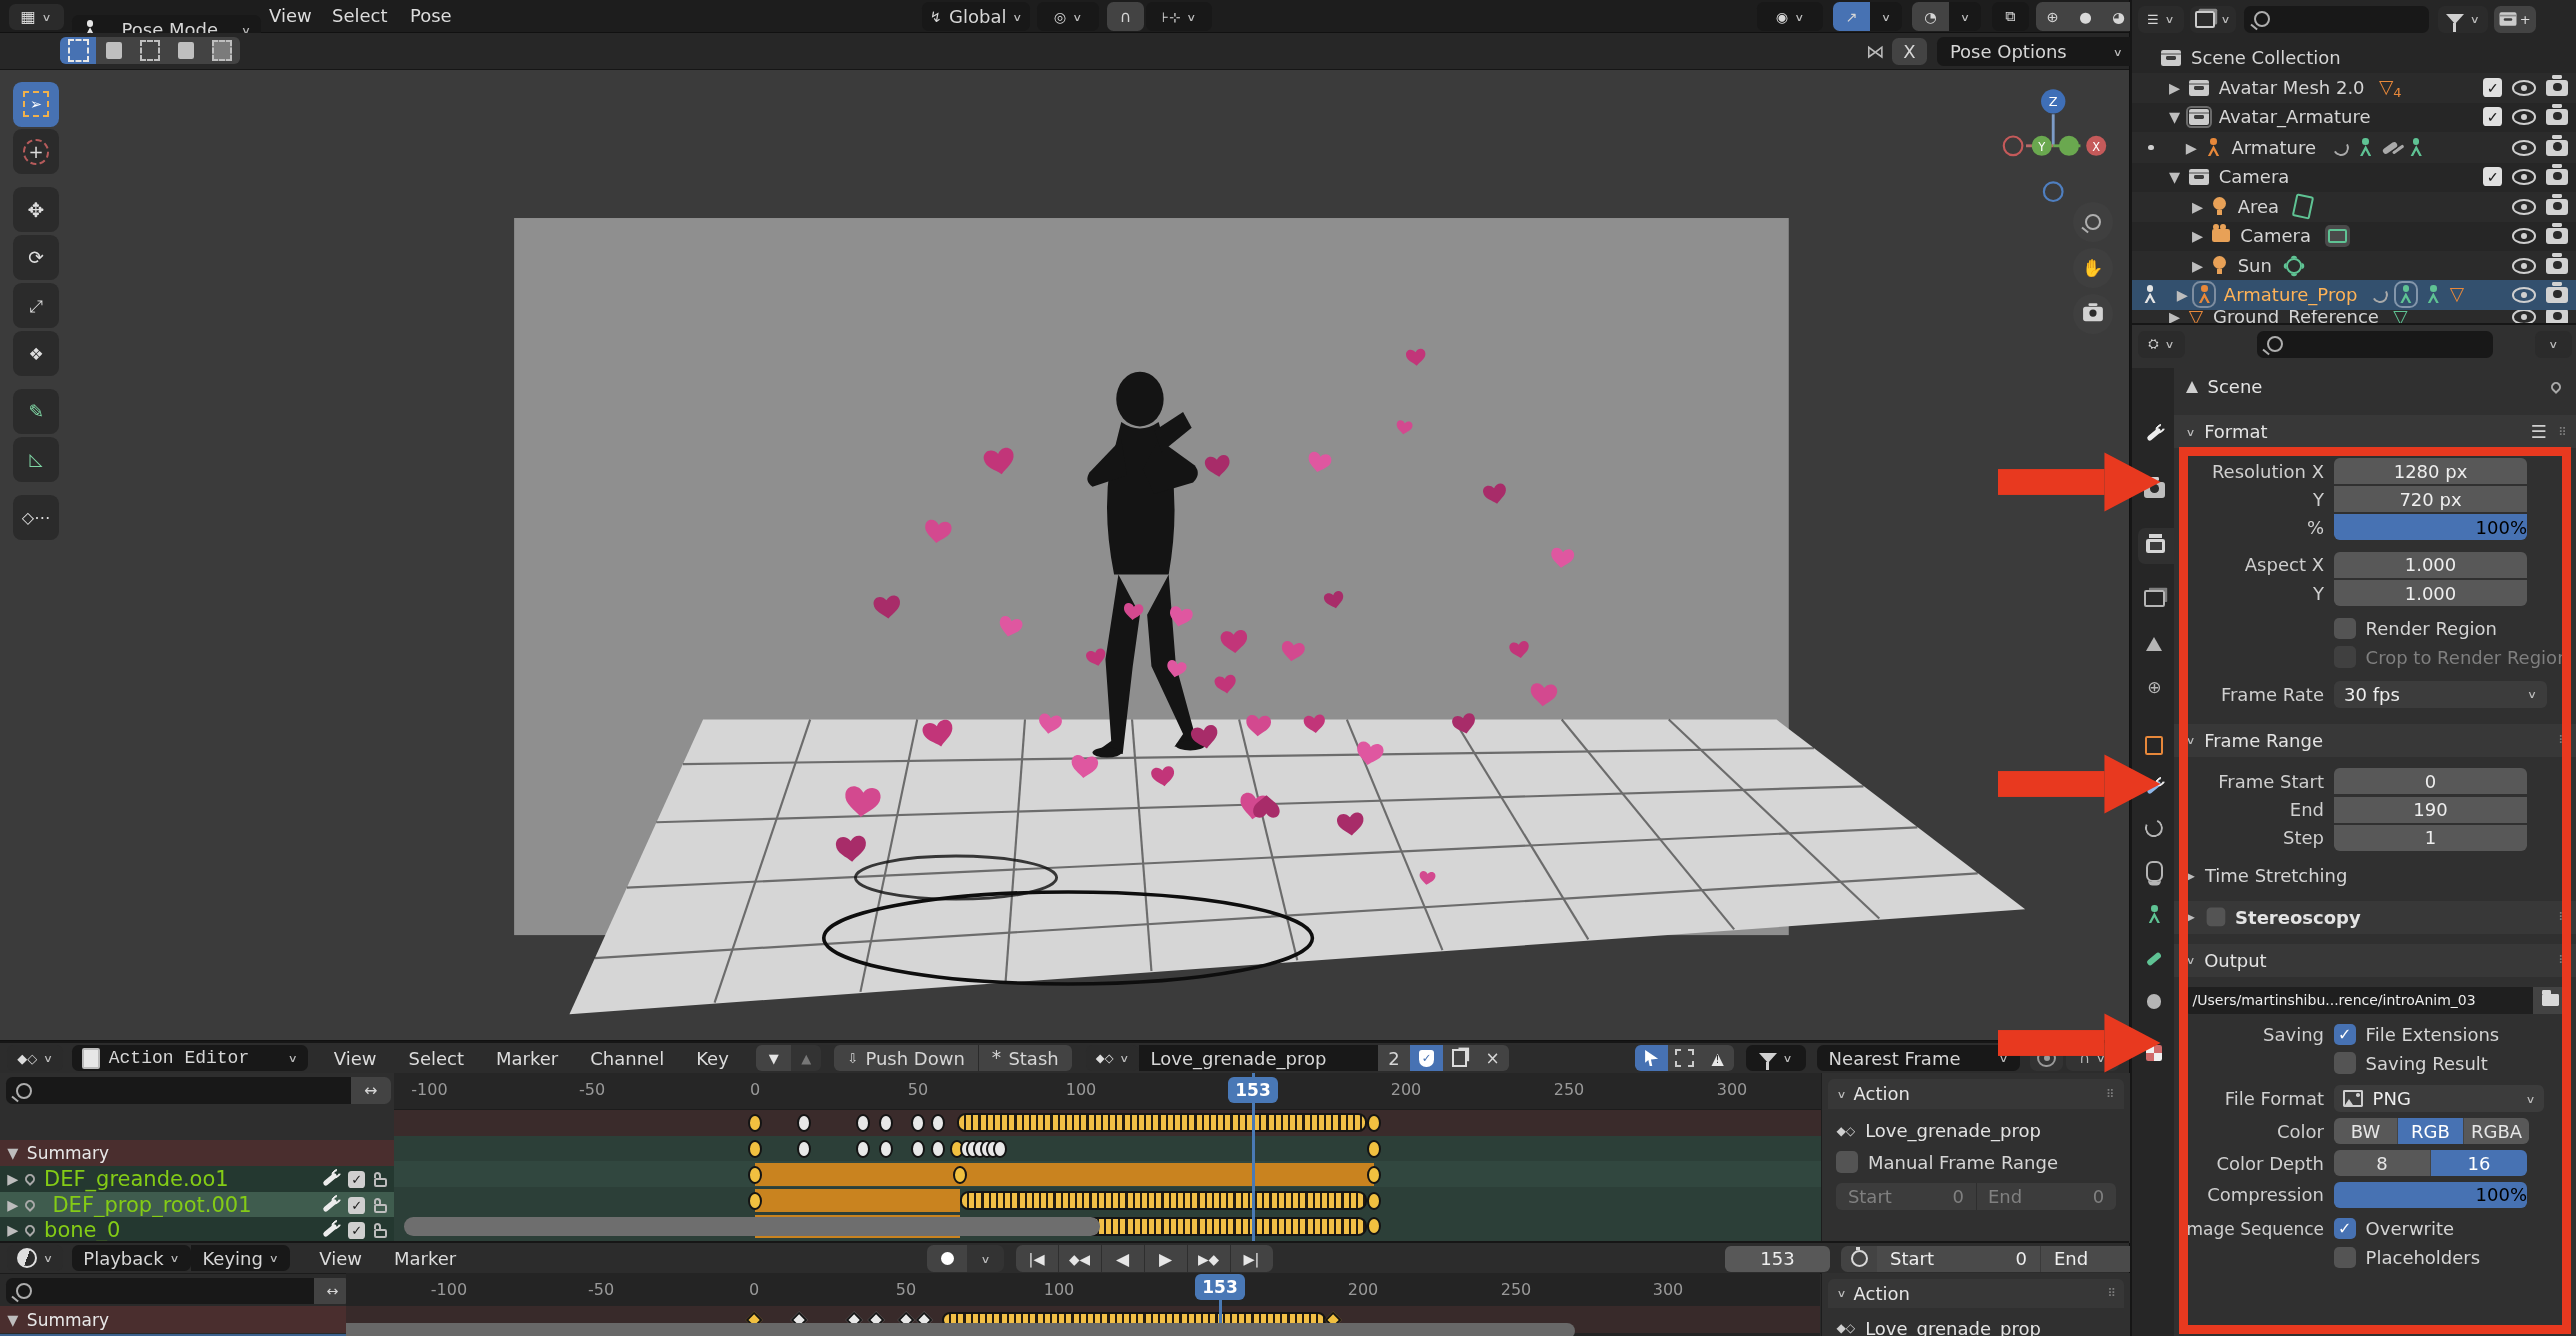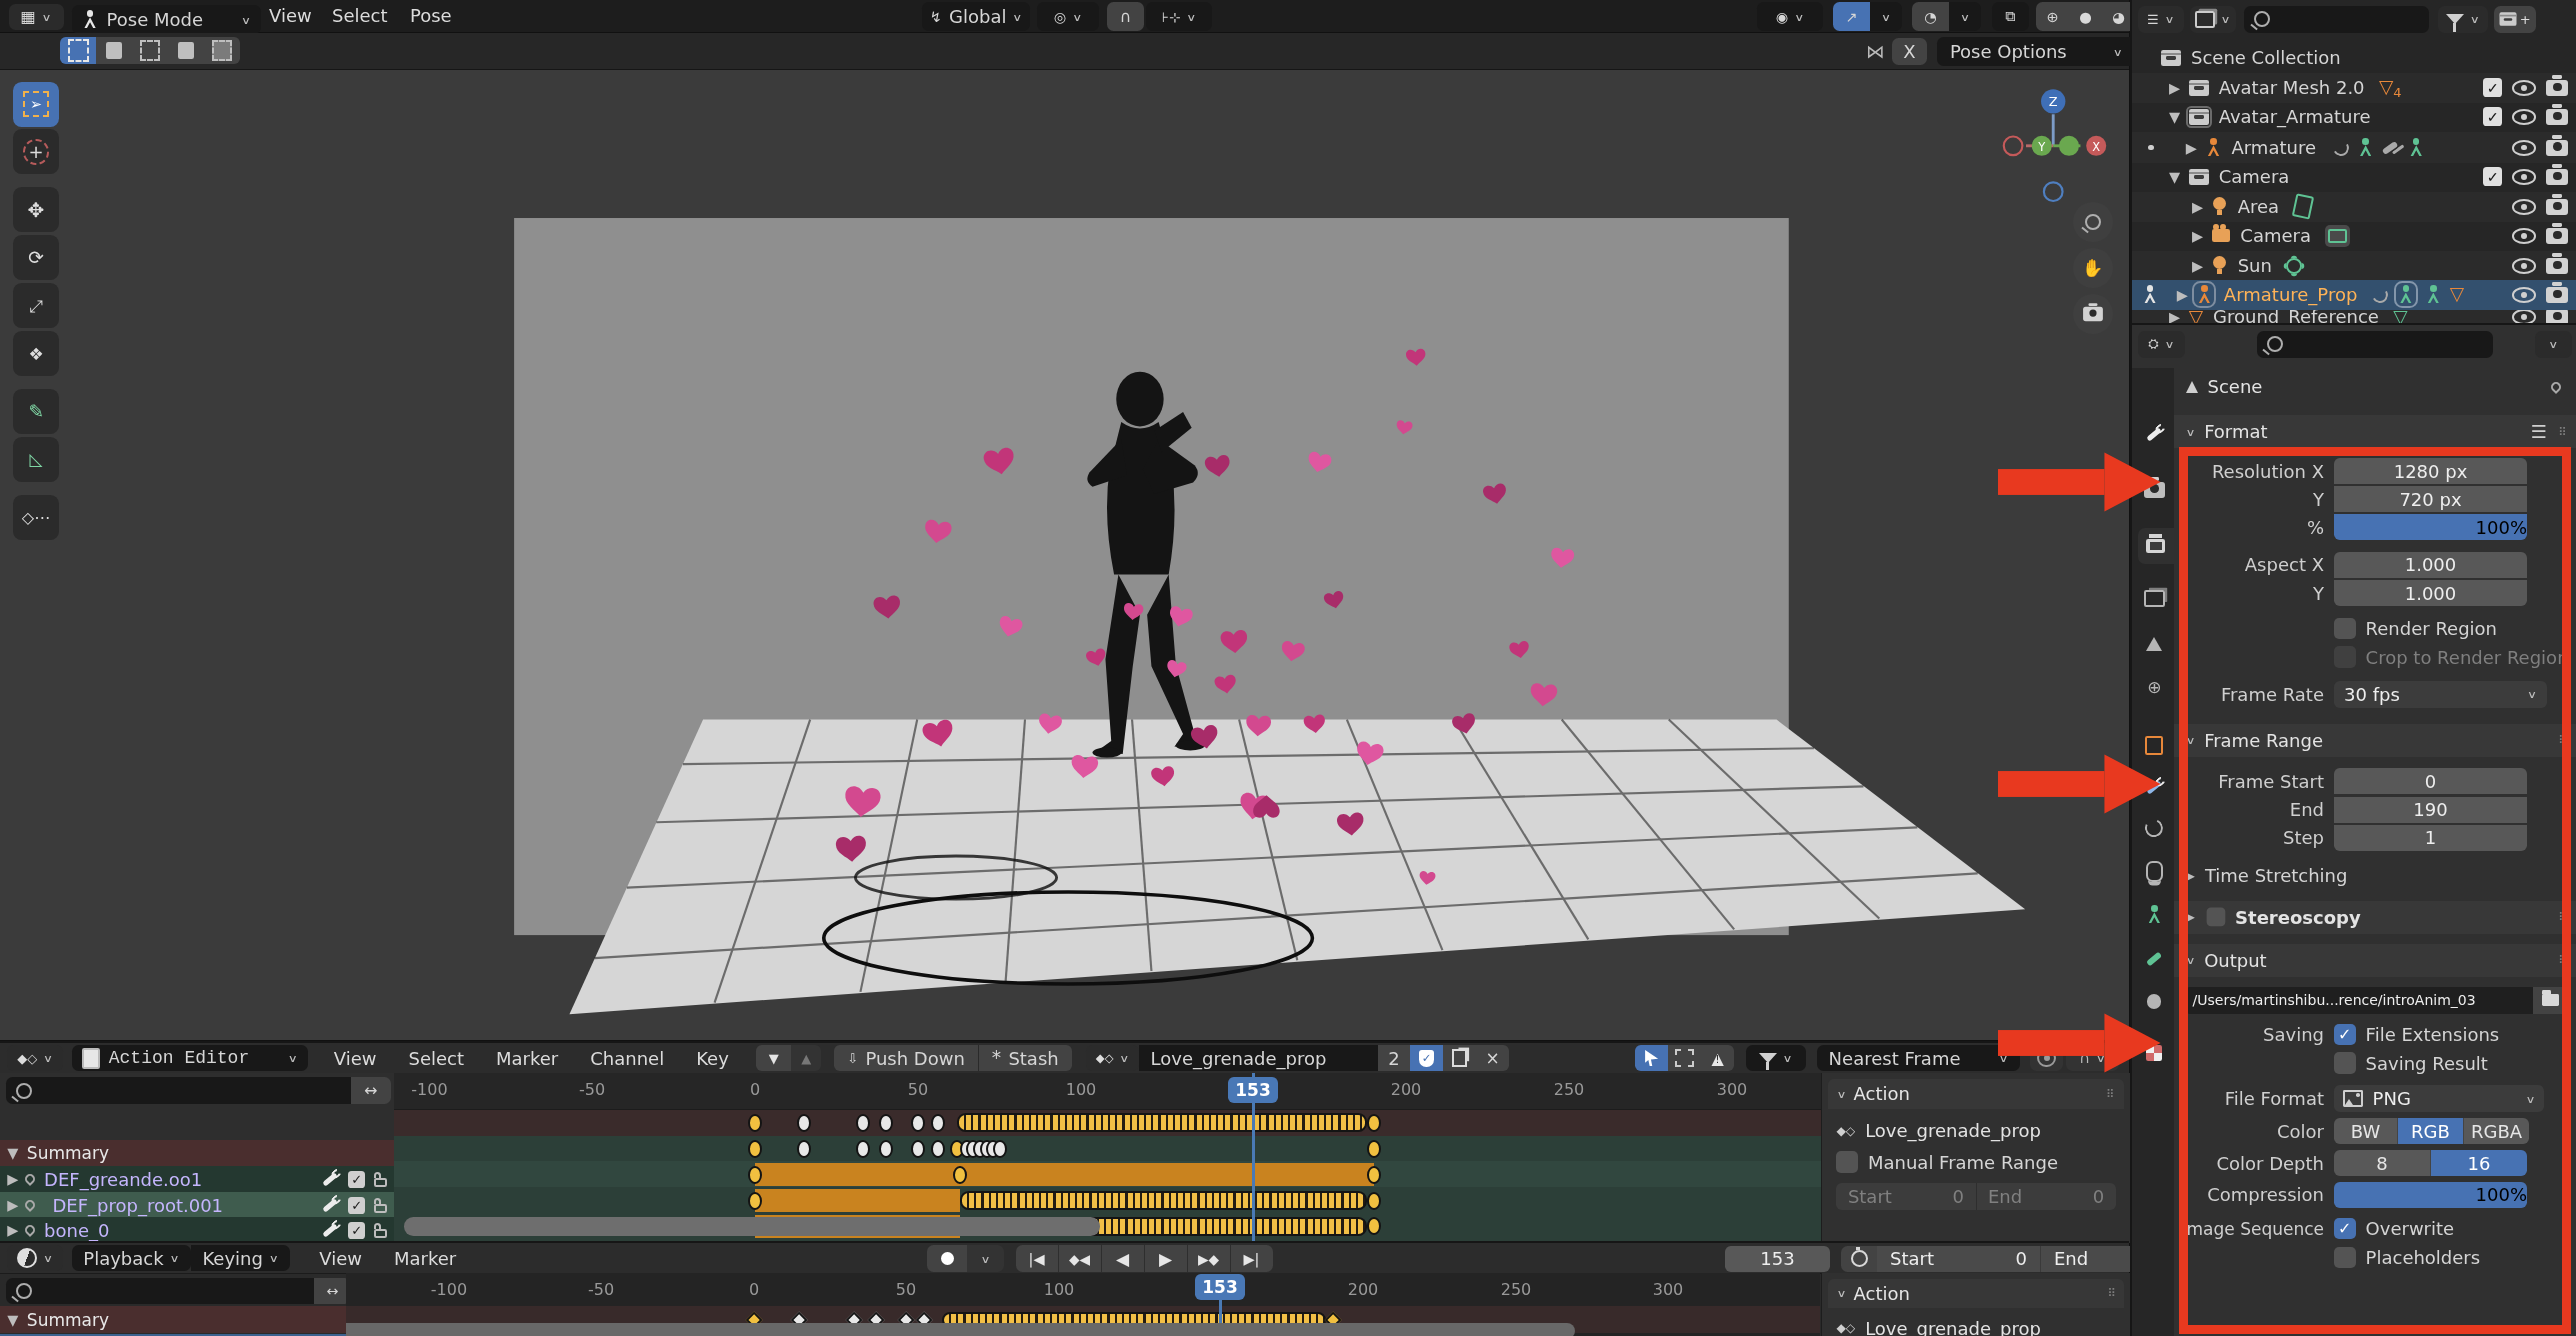--- a/index.html
+++ b/index.html
@@ -48,37 +48,37 @@
   .smallcheck{width:17px;height:17px;background:#cfcfcf;border-radius:3.6px;color:#1a1a1a;font-size:13px;display:flex;align-items:center;justify-content:center;flex:none;}
   .pin{width:10px;height:10px;border:2.2px solid #a9a9a9;border-radius:50% 50% 50% 0;transform:rotate(-45deg);box-sizing:border-box;flex:none;}
   .mag{width:16px;height:16px;border:2.2px solid #aeaeae;border-radius:50%;position:relative;box-sizing:border-box;flex:none;}
   .mag:after{content:"";position:absolute;left:-6.5px;bottom:-2.9px;width:8px;height:2.2px;background:#aeaeae;transform:rotate(40deg);}
   .funnel{width:0;height:0;border-left:9.3px solid transparent;border-right:9.3px solid transparent;border-top:10px solid #d0d0d0;position:relative;flex:none;}
   .funnel:after{content:"";position:absolute;left:-1.4px;top:-1.4px;width:2.9px;height:8.6px;background:#d0d0d0;}
   .seg{display:flex;border-radius:5.8px;overflow:hidden;}
   .seg>div{display:flex;align-items:center;justify-content:center;background:#585858;color:#e6e6e6;}
   .seg>div.on{background:#4772b3;color:#fff;}
   .seg>div+div{border-left:1.4px solid #444;}
-  .ds-row-name{font-size:18px;color:#c4b5fd;}
+  .ds-row-name{font-size:21px;color:#84cc16;}
   .keylayer{pointer-events:none;}
   .kc{position:absolute;width:13.7px;height:18px;border-radius:50%;border:2.2px solid #141414;box-sizing:border-box;}
   .kd{position:absolute;width:12.2px;height:12.2px;border:2.2px solid #141414;transform:rotate(45deg);box-sizing:border-box;}
   .krun{position:absolute;border-radius:8.6px;background:repeating-linear-gradient(90deg,#f2bf46 0 5px,#241c12 5px 7.2px);border:2.2px solid #141414;box-sizing:border-box;}
   .kbar{position:absolute;background:#c9831f;}
   .annot{position:absolute;}
 </style>
 </head>
 <body>
 
 <div class="abs" style="left:0;top:0;width:2129px;height:32px;background:#1d1d1d;border-bottom:1.4px solid #111;">
   <div class="abs btn" style="left:8.6px;top:3.6px;width:55px;height:26px;">
       <span style="font-size:16px;">▦</span>
       <span class="chev">∨</span>
     </div>
-  <div class="abs btn dark" style="left:72px;top:5px;width:169px;height:29px;justify-content:space-between;padding:0 10px;">
+  <div class="abs btn dark" style="left:72px;top:15px;width:169px;height:29px;justify-content:space-between;padding:0 10px;gap:15px;">
     <span class="person" style="color:#e6e6e6;"></span>
     <span style="margin-left:8.6px;">Pose Mode</span>
     <span class="chev" style="margin-left:auto;">∨</span>
   </div>
   <span class="abs menu" style="left:253px;top:5px;">View</span>
   <span class="abs menu" style="left:316px;top:5px;">Select</span>
   <span class="abs menu" style="left:394px;top:5px;">Pose</span>
   <div class="abs btn dark" style="left:922px;top:2.2px;width:108px;height:29px;">
     <span style="font-size:14.4px;">↯</span>
     <span style="margin-left:7.2px;">Global</span>

